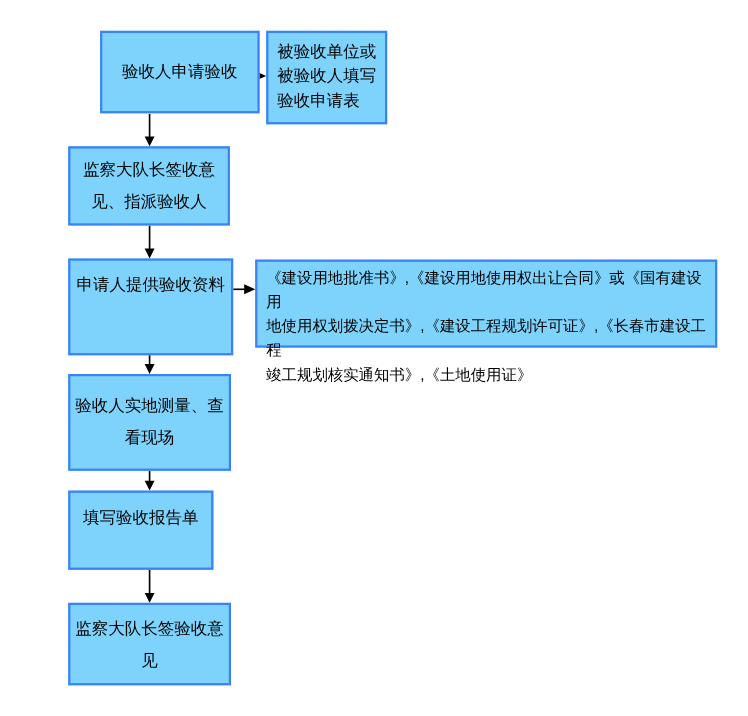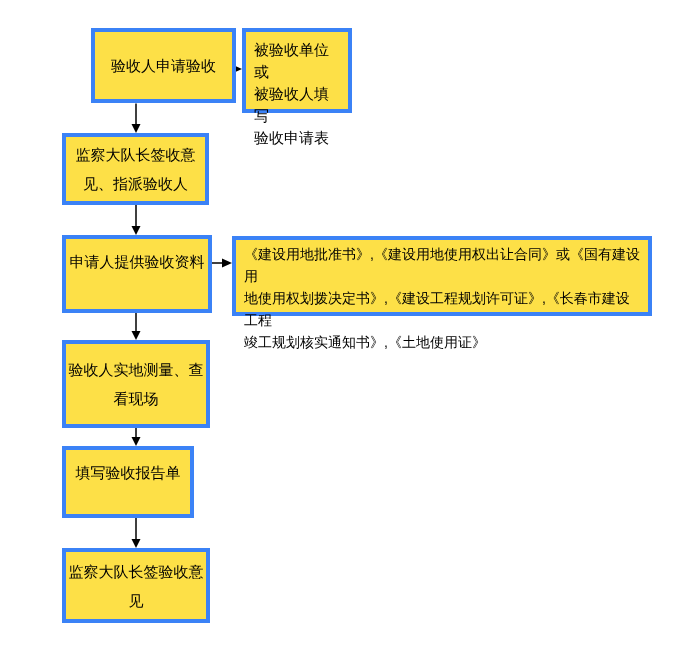--- a/index.html
+++ b/index.html
@@ -8,22 +8,22 @@
     position: relative;
     width: 680px;
     height: 651px;
     background: #ffffff;
     font-family: "Liberation Sans", sans-serif;
     color: #000000;
     overflow: hidden;
   }
   .node {
     position: absolute;
-    border: 4px solid #3b82f6;
-    background: #fde047;
+    border: 2px solid #3b82f6;
+    background: #7dd3fc;
     font-size: 15px;
     white-space: pre-line;
   }
   
   .node.c {
     display: flex;
     align-items: center;
     justify-content: center;
     text-align: center;
     line-height: 29px;
@@ -99,21 +99,21 @@
 
   <div class="node c" style="left:63px; top:28px; width:145px; height:75px;margin-left:28px;">验收人申请验收</div>
 
   <div class="node ml" style="left:242px; top:28px; width:110px; height:85px;">被验收单位或
 被验收人填写
 验收申请表</div>
 
   <div class="node c" style="left:62px; top:133px; width:147px; height:72px;">监察大队长签收意
 见、指派验收人</div>
 
-  <div class="node t" style="left:62px; top:235px; width:150px; height:78px;">申请人提供验收资料</div>
+  <div class="node t" style="left:62px; top:235px; width:150px; height:88px;">申请人提供验收资料</div>
 
   <div class="node wide" style="left:232px; top:236px; width:420px; height:80px;">《建设用地批准书》,《建设用地使用权出让合同》或《国有建设用
 地使用权划拨决定书》,《建设工程规划许可证》,《长春市建设工程
 竣工规划核实通知书》,《土地使用证》</div>
 
   <div class="node c" style="left:62px; top:340px; width:148px; height:88px;">验收人实地测量、查
 看现场</div>
 
   <div class="node t" style="left:62px; top:446px; width:132px; height:72px;">填写验收报告单</div>
 

